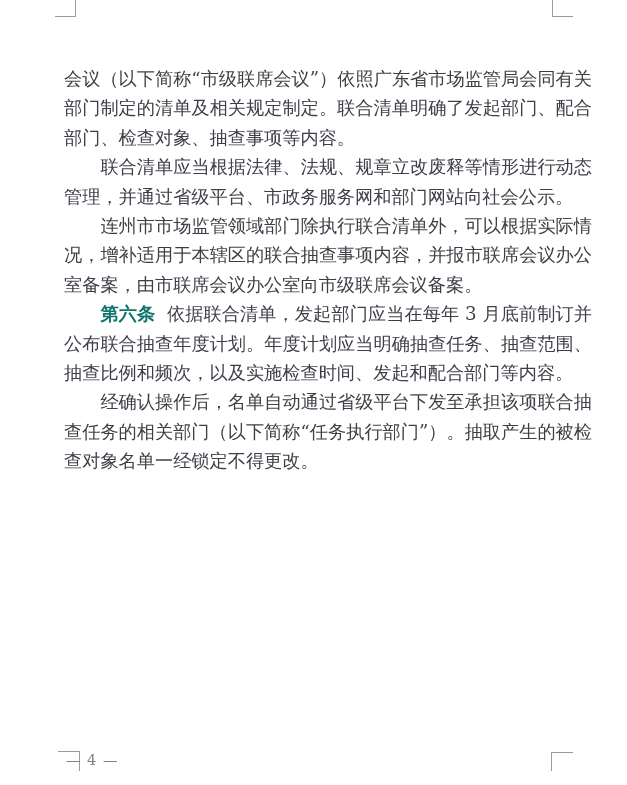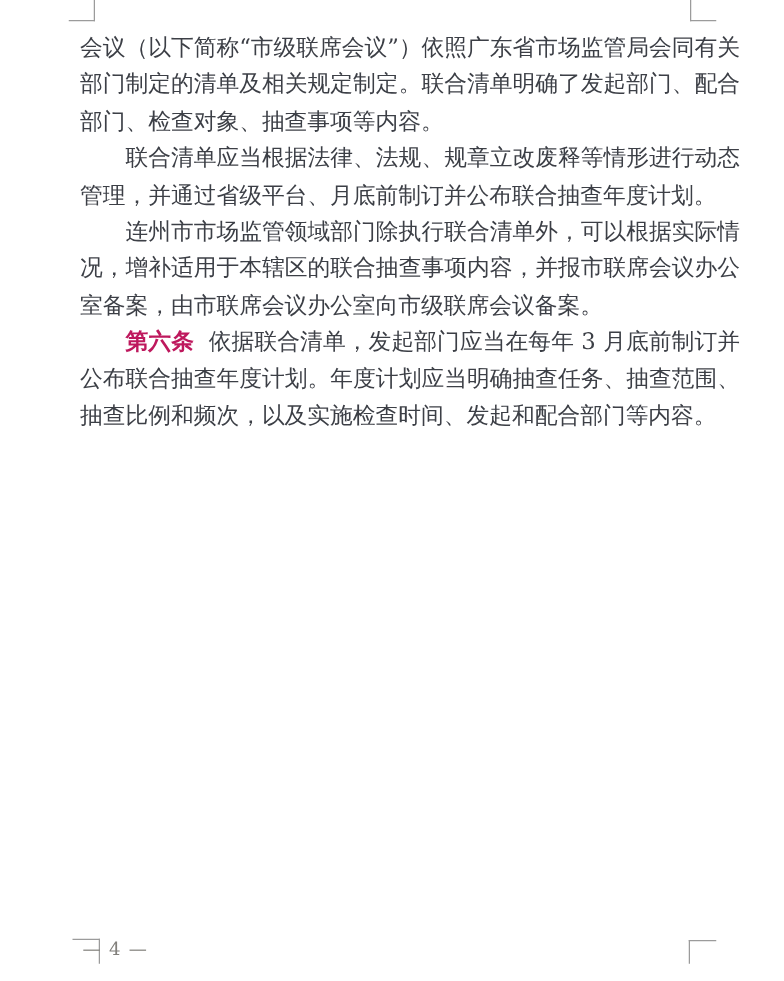--- a/index.html
+++ b/index.html
@@ -15,25 +15,25 @@
     position:absolute;
     left:64px;top:24px;
     width:528px;
     color:#3c3f46;
     font-size:18.2px;
     line-height:29.4px;
     text-align:justify;
     text-justify:inter-ideograph;
   }
   .text-block p{margin:0;text-indent:2em;}
-  .text-block p.continuation{text-indent:0;}
+  .text-block p.continuation{text-indent:0;margin-top:40px;}
   .lead{
     font-family:"DejaVu Sans", sans-serif;
     font-weight:700;
-    color:#be185d;
+    color:#0f766e;
     margin-right:0.65em;
   }
   .lead:empty{display:none;margin:0;}
   
   .mark{position:absolute;border:0 solid #9b9b9b;}
   .mark-tl{left:55px;top:0;width:20px;height:16px;border-right-width:1.5px;border-bottom-width:1.5px;}
   .mark-tr{left:552px;top:0;width:20px;height:16px;border-left-width:1.5px;border-bottom-width:1.5px;}
   .mark-bl{left:58px;top:751px;width:21px;height:19px;border-top-width:1.5px;border-right-width:1.5px;}
   .mark-br{left:551px;top:752px;width:21px;height:18px;border-top-width:1.5px;border-left-width:1.5px;}
   
@@ -51,20 +51,21 @@
 
 <div class="page">
 
   <div class="mark mark-tl"></div>
   <div class="mark mark-tr"></div>
   <div class="mark mark-bl"></div>
   <div class="mark mark-br"></div>
 
   <main class="text-block">
     <p class="continuation"><span>会议（以下简称“市级联席会议”）依照广东省市场监管局会同有关部门制定的清单及相关规定制定。联合清单明确了发起部门、配合部门、检查对象、抽查事项等内容。</span></p>
-    <p><span>联合清单应当根据法律、法规、规章立改废释等情形进行动态管理，并通过省级平台、月底前制订并公布联合抽查年度计划。</span></p>
+    <p><span>联合清单应当根据法律、法规、规章立改废释等情形进行动态管理，并通过省级平台、市政务服务网和部门网站向社会公示。</span></p>
     <p><span>连州市市场监管领域部门除执行联合清单外，可以根据实际情况，增补适用于本辖区的联合抽查事项内容，并报市联席会议办公室备案，由市联席会议办公室向市级联席会议备案。</span></p>
     <p><b class="lead">第六条</b><span>依据联合清单，发起部门应当在每年 3 月底前制订并公布联合抽查年度计划。年度计划应当明确抽查任务、抽查范围、抽查比例和频次，以及实施检查时间、发起和配合部门等内容。</span></p>
+    <p><span>经确认操作后，名单自动通过省级平台下发至承担该项联合抽查任务的相关部门（以下简称“任务执行部门”）。抽取产生的被检查对象名单一经锁定不得更改。</span></p>
   </main>
 
   <div class="page-number">— 4 —</div>
 
 </div>
 
 </body></html>

